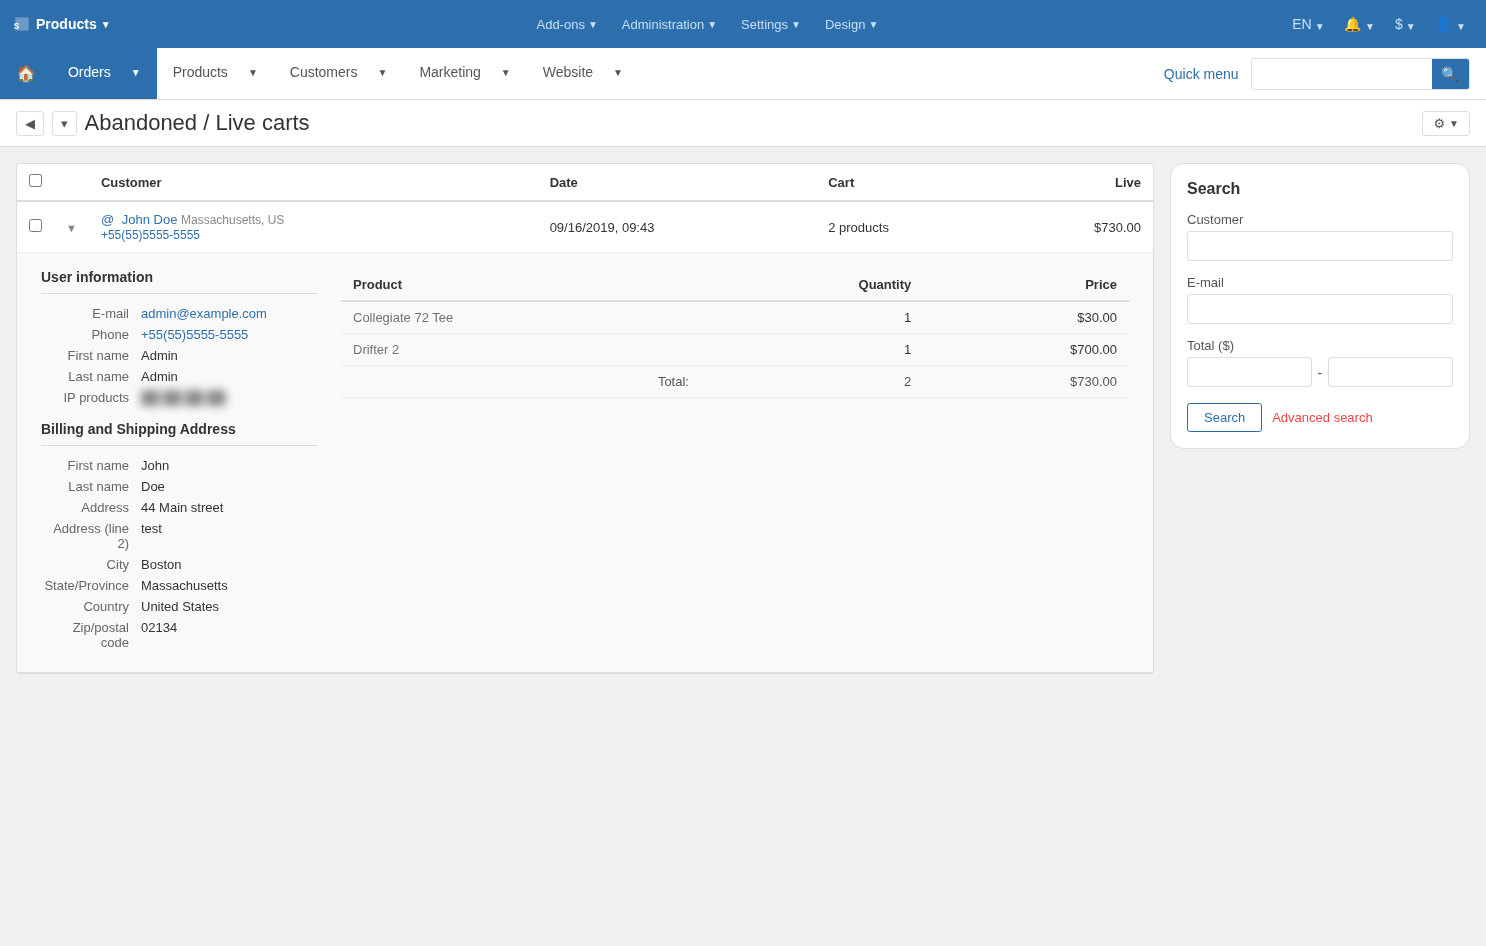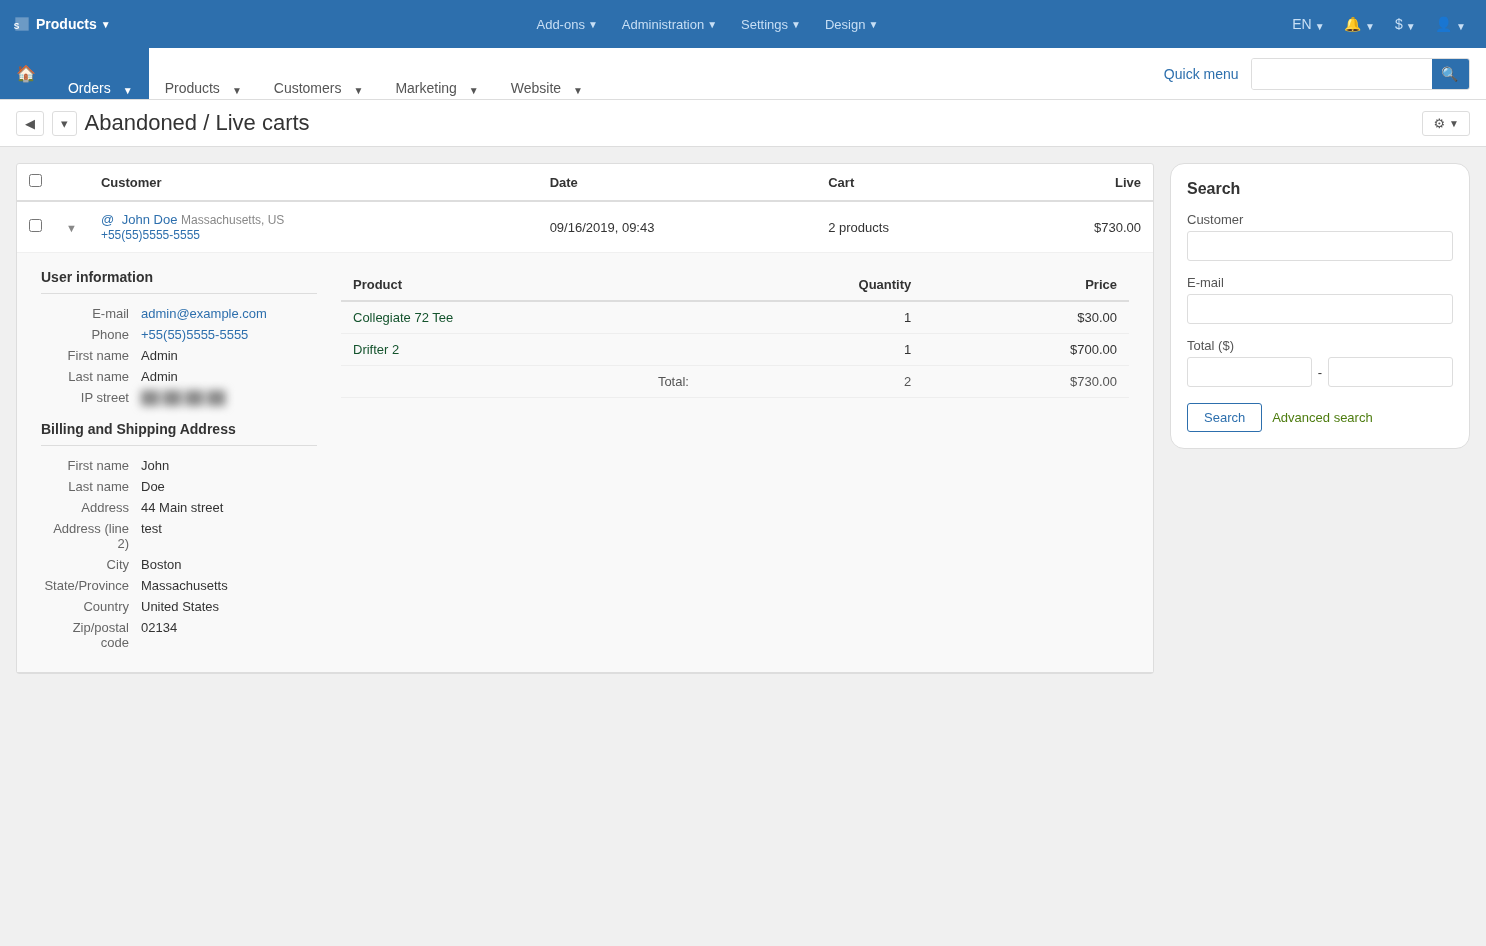--- a/index.html
+++ b/index.html
@@ -42,21 +42,21 @@
       border-bottom: 1px solid #ddd;
       padding: 0;
     }
     .sec-nav .home-btn {
       background: #2d6fad; color: #fff; padding: 0 16px;
       display: flex; align-items: center; justify-content: center;
       cursor: pointer; font-size: 16px;
     }
     .sec-nav-items { display: flex; align-items: stretch; flex: 1; }
     .sec-nav-item {
-      display: flex; align-items: flex-end; padding: 0 16px; gap: 12px;
+      display: flex; align-items: center; padding: 0 16px; gap: 20px;
       cursor: pointer; font-size: 14px; color: #555; border-bottom: 3px solid transparent;
       white-space: nowrap;
     }
     .sec-nav-item.active {
       background: #2d6fad; color: #fff; border-bottom-color: transparent;
     }
     .sec-nav-right { display: flex; align-items: center; padding: 0 16px; gap: 12px; margin-left: auto; }
     .quick-menu-btn { color: #2d6fad; cursor: pointer; font-size: 14px; }
     .sec-search-box {
       display: flex; align-items: center; border: 1px solid #ddd; border-radius: 3px;
@@ -125,41 +125,41 @@
 
     .billing-section { margin-top: 16px; }
     .billing-section h3 { font-size: 14px; font-weight: bold; margin-bottom: 12px; padding-bottom: 8px; border-bottom: 1px solid #ddd; }
 
     .product-table { flex: 1; }
     .prod-table { width: 100%; border-collapse: collapse; }
     .prod-table th { padding: 8px 12px; text-align: left; font-weight: bold; font-size: 13px; border-bottom: 2px solid #ddd; }
     .prod-table th.right { text-align: right; }
     .prod-table td { padding: 8px 12px; font-size: 13px; border-bottom: 1px solid #eee; }
     .prod-table td.right { text-align: right; }
-    .prod-link { color: #14532d; text-decoration: none; }
+    .prod-link { color: #737373; text-decoration: none; }
     .total-row td { font-weight: normal; color: #555; }
 
     
     .search-panel { background: #fff; border: 1px solid #ddd; border-radius: 14px; padding: 16px; }
     .search-panel h3 { font-size: 16px; font-weight: bold; margin-bottom: 14px; color: #333; }
     .search-field { margin-bottom: 14px; }
     .search-field label { display: block; font-size: 13px; color: #555; margin-bottom: 4px; }
     .search-field input {
       width: 100%; border: 1px solid #ddd; border-radius: 3px; padding: 5px 8px;
       font-size: 13px; outline: none; height: 30px;
     }
     .total-range { display: flex; align-items: center; gap: 6px; }
     .total-range input { flex: 1; }
     .search-actions { display: flex; gap: 10px; margin-top: 16px; }
     .btn-search {
       background: #fff; border: 1px solid #2d6fad; color: #2d6fad;
       padding: 6px 16px; border-radius: 3px; cursor: pointer; font-size: 13px;
     }
     .btn-advanced {
-      background: none; border: none; color: #4d7c0f; cursor: pointer; font-size: 13px;
+      background: none; border: none; color: #ef4444; cursor: pointer; font-size: 13px;
       padding: 6px 0; text-decoration: none;
     }
 
     .caret { font-size: 10px; }
     .expand-arrow { cursor: pointer; color: #888; font-size: 11px; }
   </style>
 </head>
 <body>
 
 <nav class="top-nav">
@@ -304,21 +304,21 @@
                 </div>
                 <div class="info-row">
                   <span class="info-label">First name</span>
                   <span class="info-value">Admin</span>
                 </div>
                 <div class="info-row">
                   <span class="info-label">Last name</span>
                   <span class="info-value">Admin</span>
                 </div>
                 <div class="info-row">
-                  <span class="info-label">IP street</span>
+                  <span class="info-label">IP products</span>
                   <span class="info-value blurred">██ ██ ██ ██</span>
                 </div>
 
                 <div class="billing-section">
                   <h3>Billing and Shipping Address</h3>
                   <div class="info-row">
                     <span class="info-label">First name</span>
                     <span class="info-value">John</span>
                   </div>
                   <div class="info-row">

